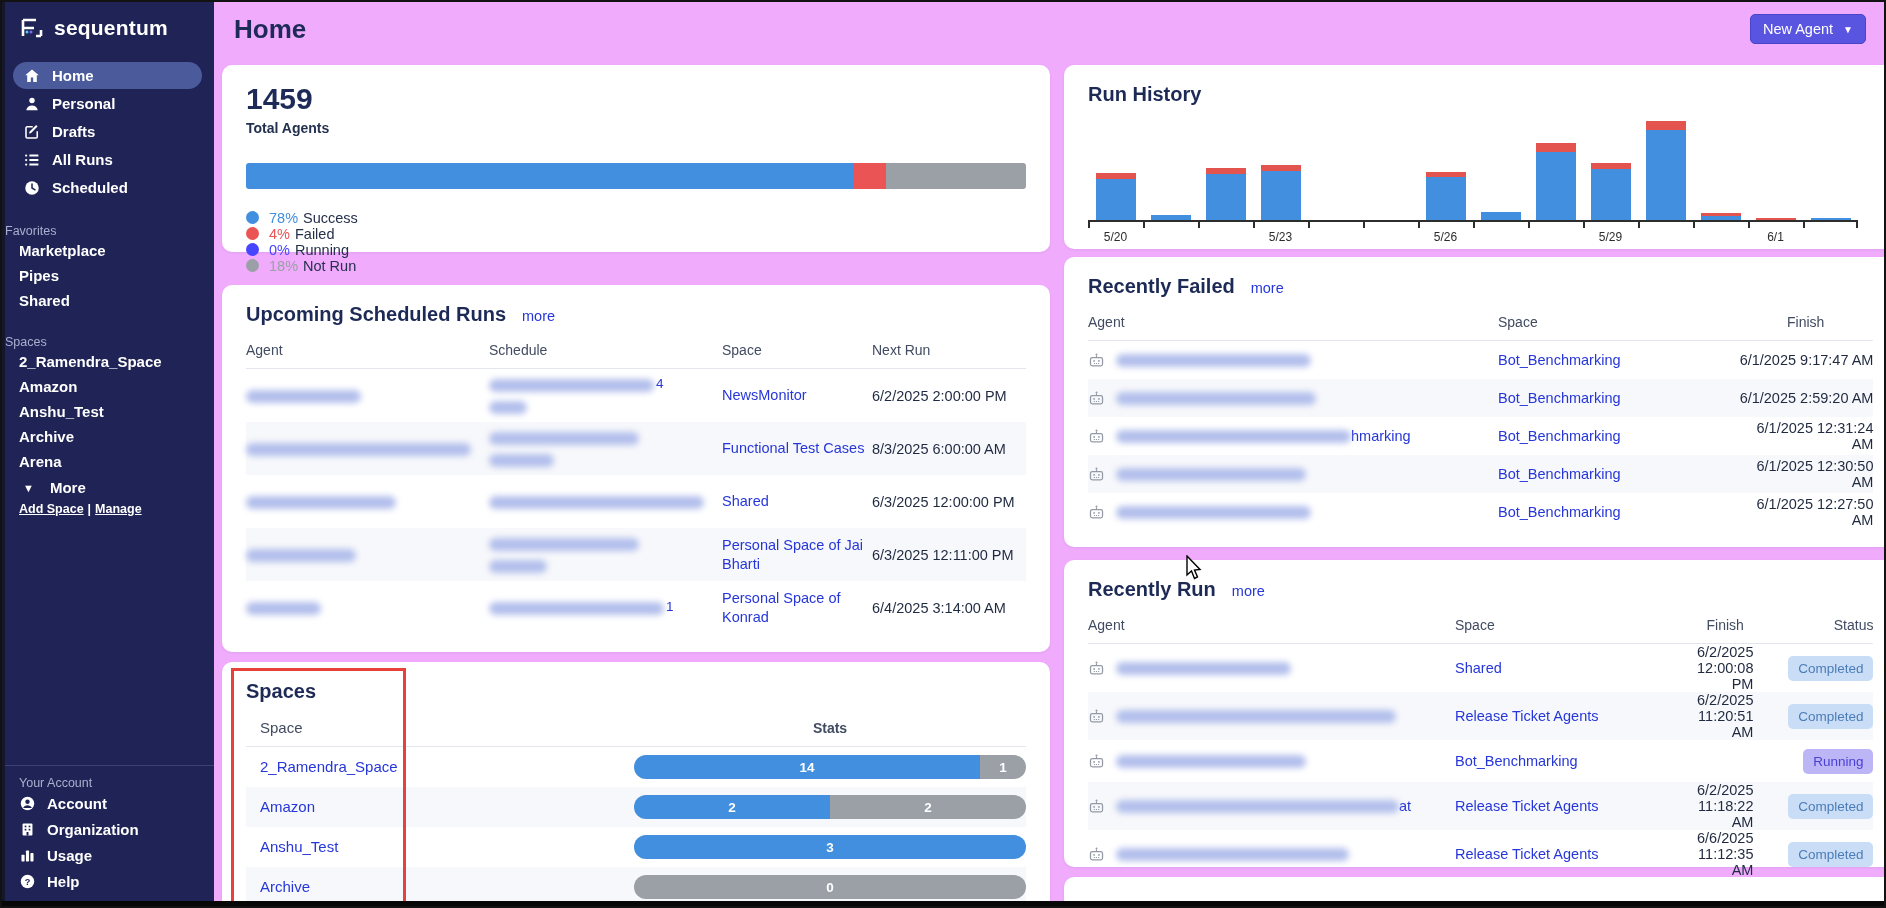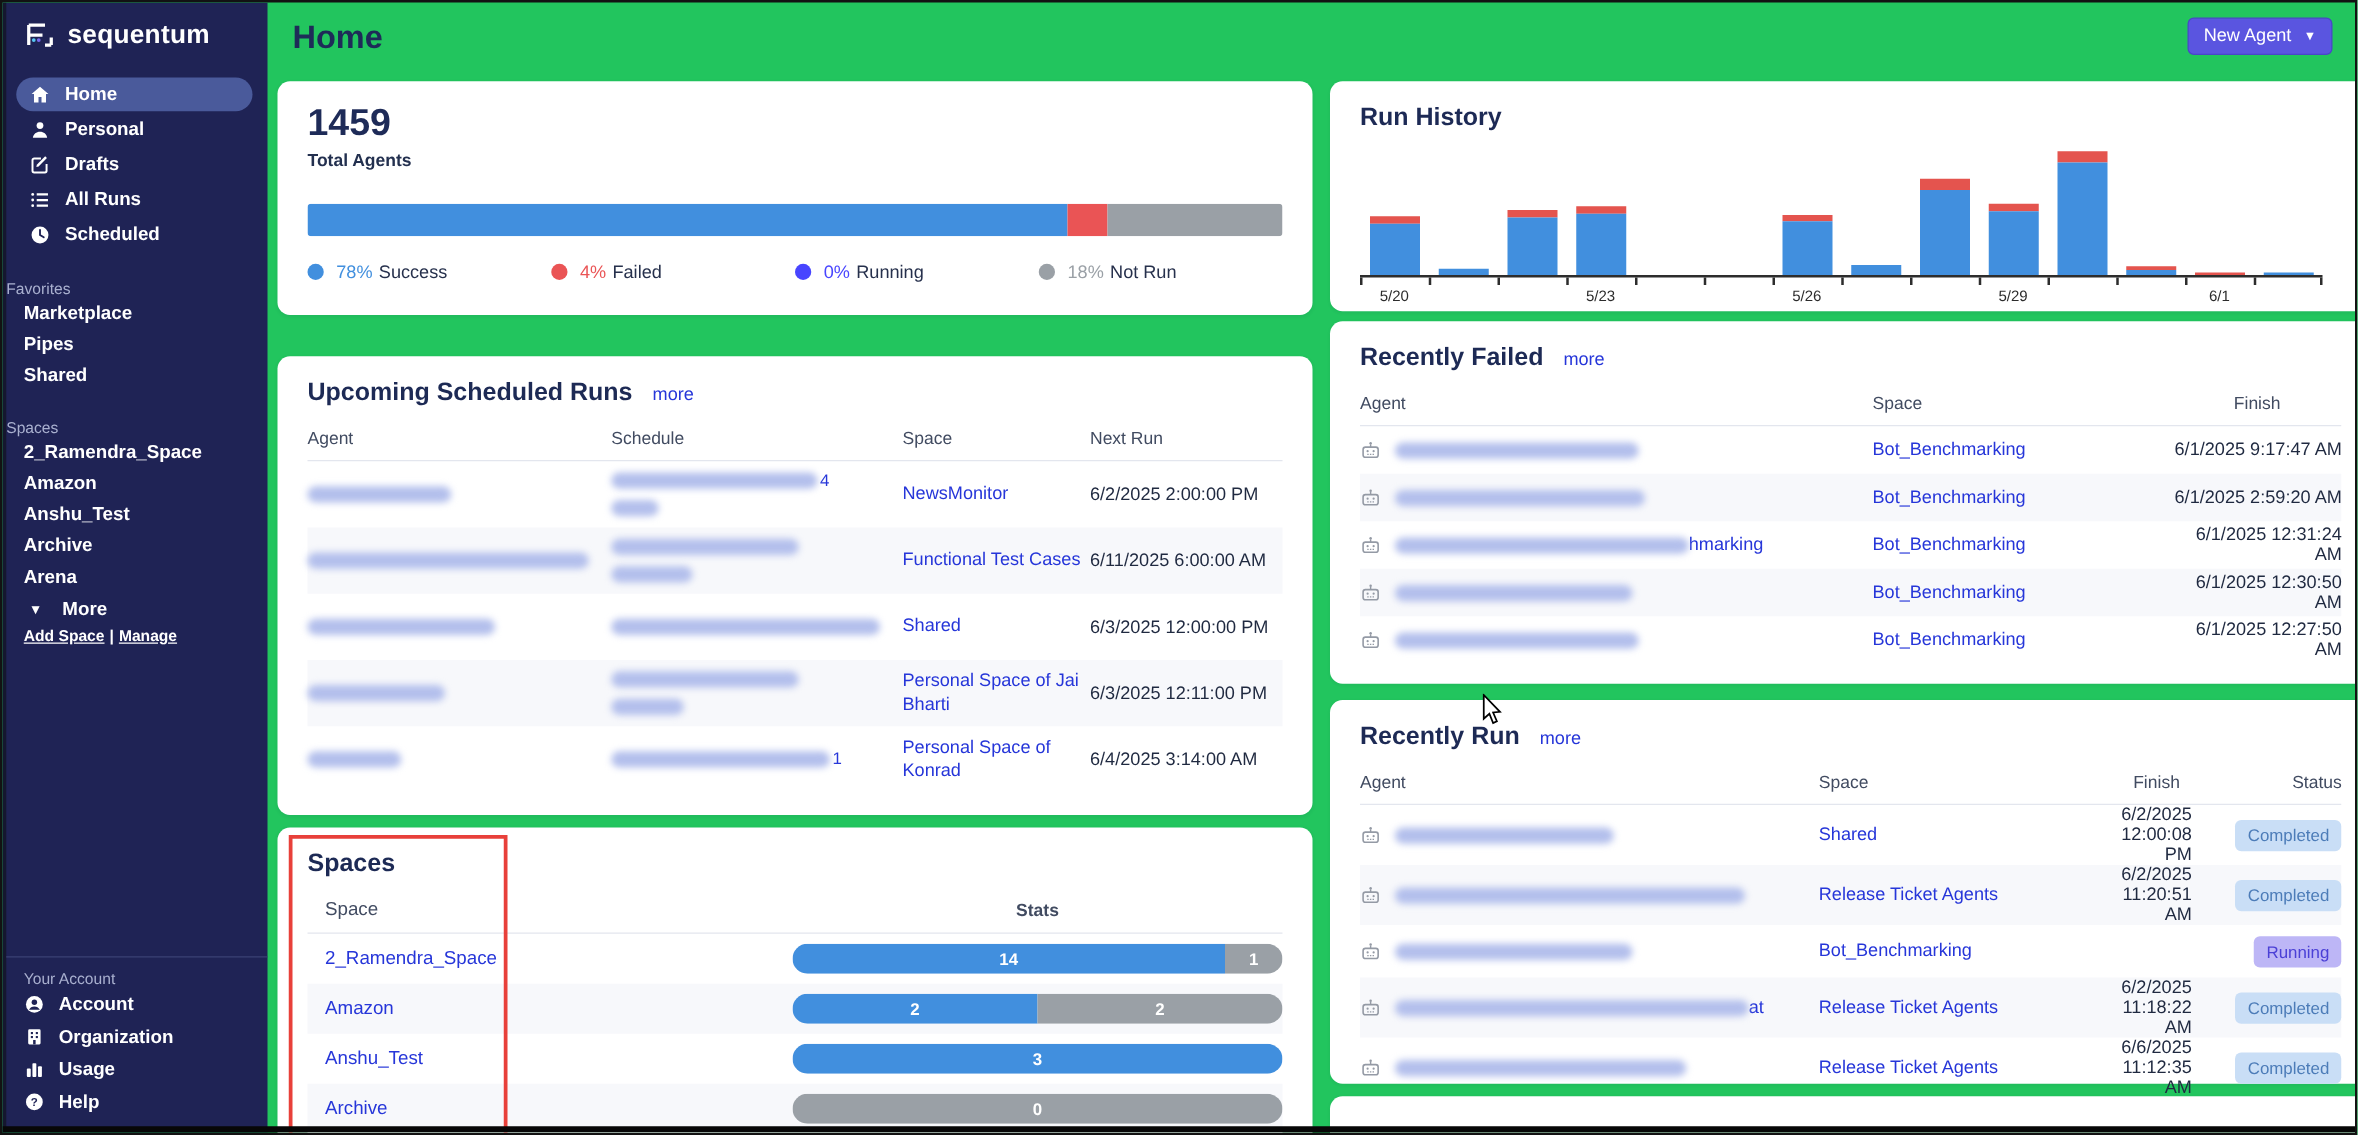--- a/index.html
+++ b/index.html
@@ -4,21 +4,21 @@
 <style>
   * { box-sizing: border-box; }
   html,body { margin:0; padding:0; }
   body {
     width:1886px; height:908px;
     font-family:"Liberation Sans", sans-serif;
     background:#ffffff; overflow:hidden;
   }
   .page {
     position:relative; width:1886px; height:908px;
-    border:2px solid #121212; background:#22c55e; overflow:hidden;
+    border:2px solid #121212; background:#f0abfc; overflow:hidden;
   }
   .bottom-bar { position:absolute; left:0; bottom:0; width:100%; height:5px; background:#070707; z-index:60; }
 
   
   .sidebar {
     position:absolute; top:0; left:0; width:212px; height:100%;
     background:#1f2355; color:#fff; z-index:5;
     display:flex; flex-direction:column; border-left:3px solid #15172e;
   }
   .logo { display:flex; align-items:center; gap:9px; padding:13px 14px 6px 14px; }
@@ -73,21 +73,21 @@
 
   .card-head { display:flex; align-items:baseline; gap:16px; margin-bottom:8px; }
   .card-title { font-size:20px; font-weight:700; color:#1d2a55; }
   .more-link { font-size:14.5px; color:#2636d9; cursor:pointer; }
 
   
   .ta-count { font-size:30px; font-weight:700; color:#1e2b58; line-height:1.05; }
   .ta-label { font-size:14px; font-weight:700; color:#23304f; margin-top:5px; }
   .ta-bar { margin-top:27px; height:26px; border-radius:3px; overflow:hidden; display:flex; width:100%; }
   .ta-seg { height:100%; }
-  .ta-legend { display:flex; margin-top:21px; }
+  .ta-legend { display:flex; margin-top:21px;flex-direction:column; }
   .legend-item { width:206px; display:flex; align-items:center; font-size:14.5px; }
   .legend-dot { width:13px; height:13px; border-radius:50%; margin-right:10px; flex:none; }
   .legend-pct { font-weight:400; }
   .legend-text { color:#26304c; margin-left:5px; }
 
   
   .rh-plot { position:relative; height:100px; margin-top:14px; display:flex; width:770px; }
   .rh-slot { width:55px; position:relative; }
   .rh-stack { position:absolute; bottom:0; left:50%; transform:translateX(-50%); width:40px; display:flex; flex-direction:column; }
   .rh-red  { width:100%; }
@@ -344,21 +344,21 @@
        <div><span class="space-link">NewsMonitor</span></div>
        <div class="time-cell">6/2/2025 2:00:00 PM</div>
      </div>
               <div class="trow up-grid up-row">
        <div><span class="blur" style="width:225px"></span></div>
        <div>
                   <div class="blur-line"><span class="blur" style="width:150px"></span></div>
                   <div class="blur-line"><span class="blur" style="width:65px"></span></div>
                 </div>
        <div><span class="space-link">Functional Test Cases</span></div>
-       <div class="time-cell">6/11/2025 6:00:00 AM</div>
+       <div class="time-cell">8/3/2025 6:00:00 AM</div>
      </div>
               <div class="trow up-grid up-row">
        <div><span class="blur" style="width:150px"></span></div>
        <div>
                   <div class="blur-line"><span class="blur" style="width:215px"></span></div>
                 </div>
        <div><span class="space-link">Shared</span></div>
        <div class="time-cell">6/3/2025 12:00:00 PM</div>
      </div>
               <div class="trow up-grid up-row">

